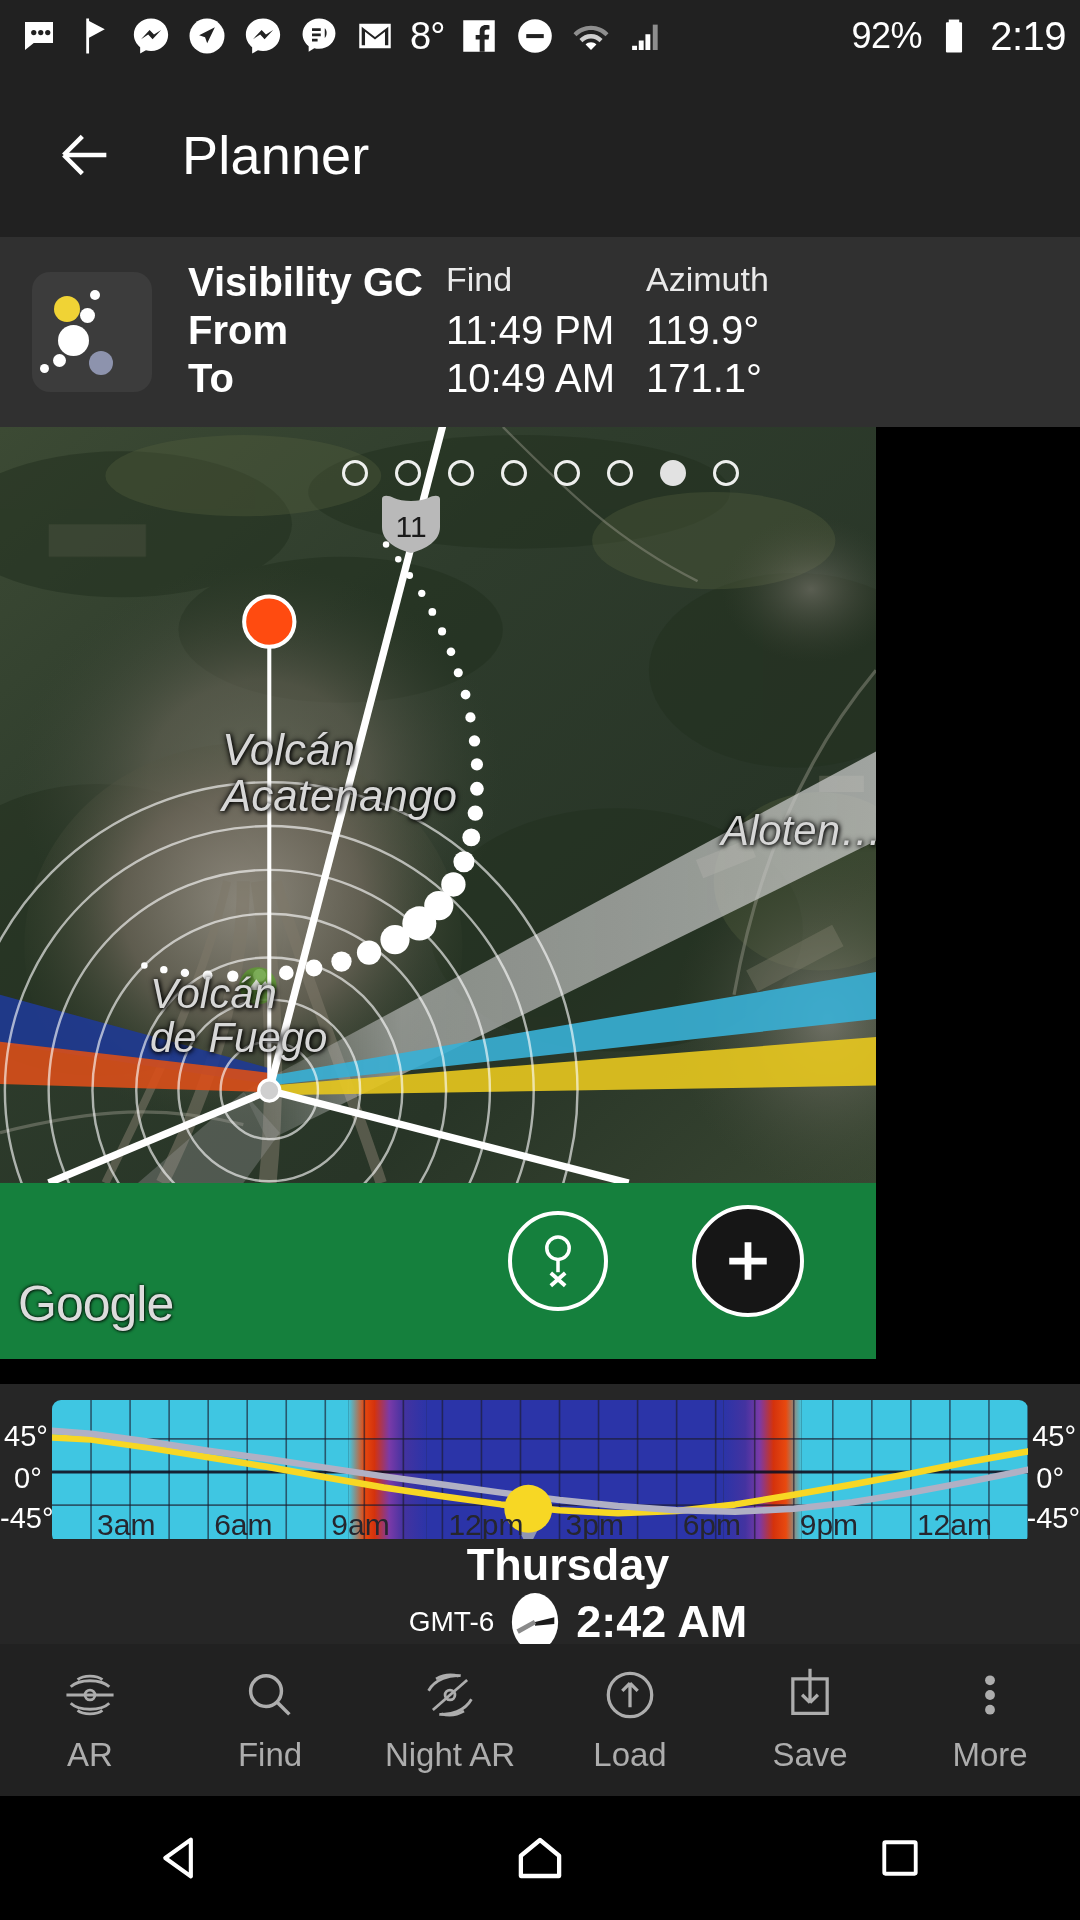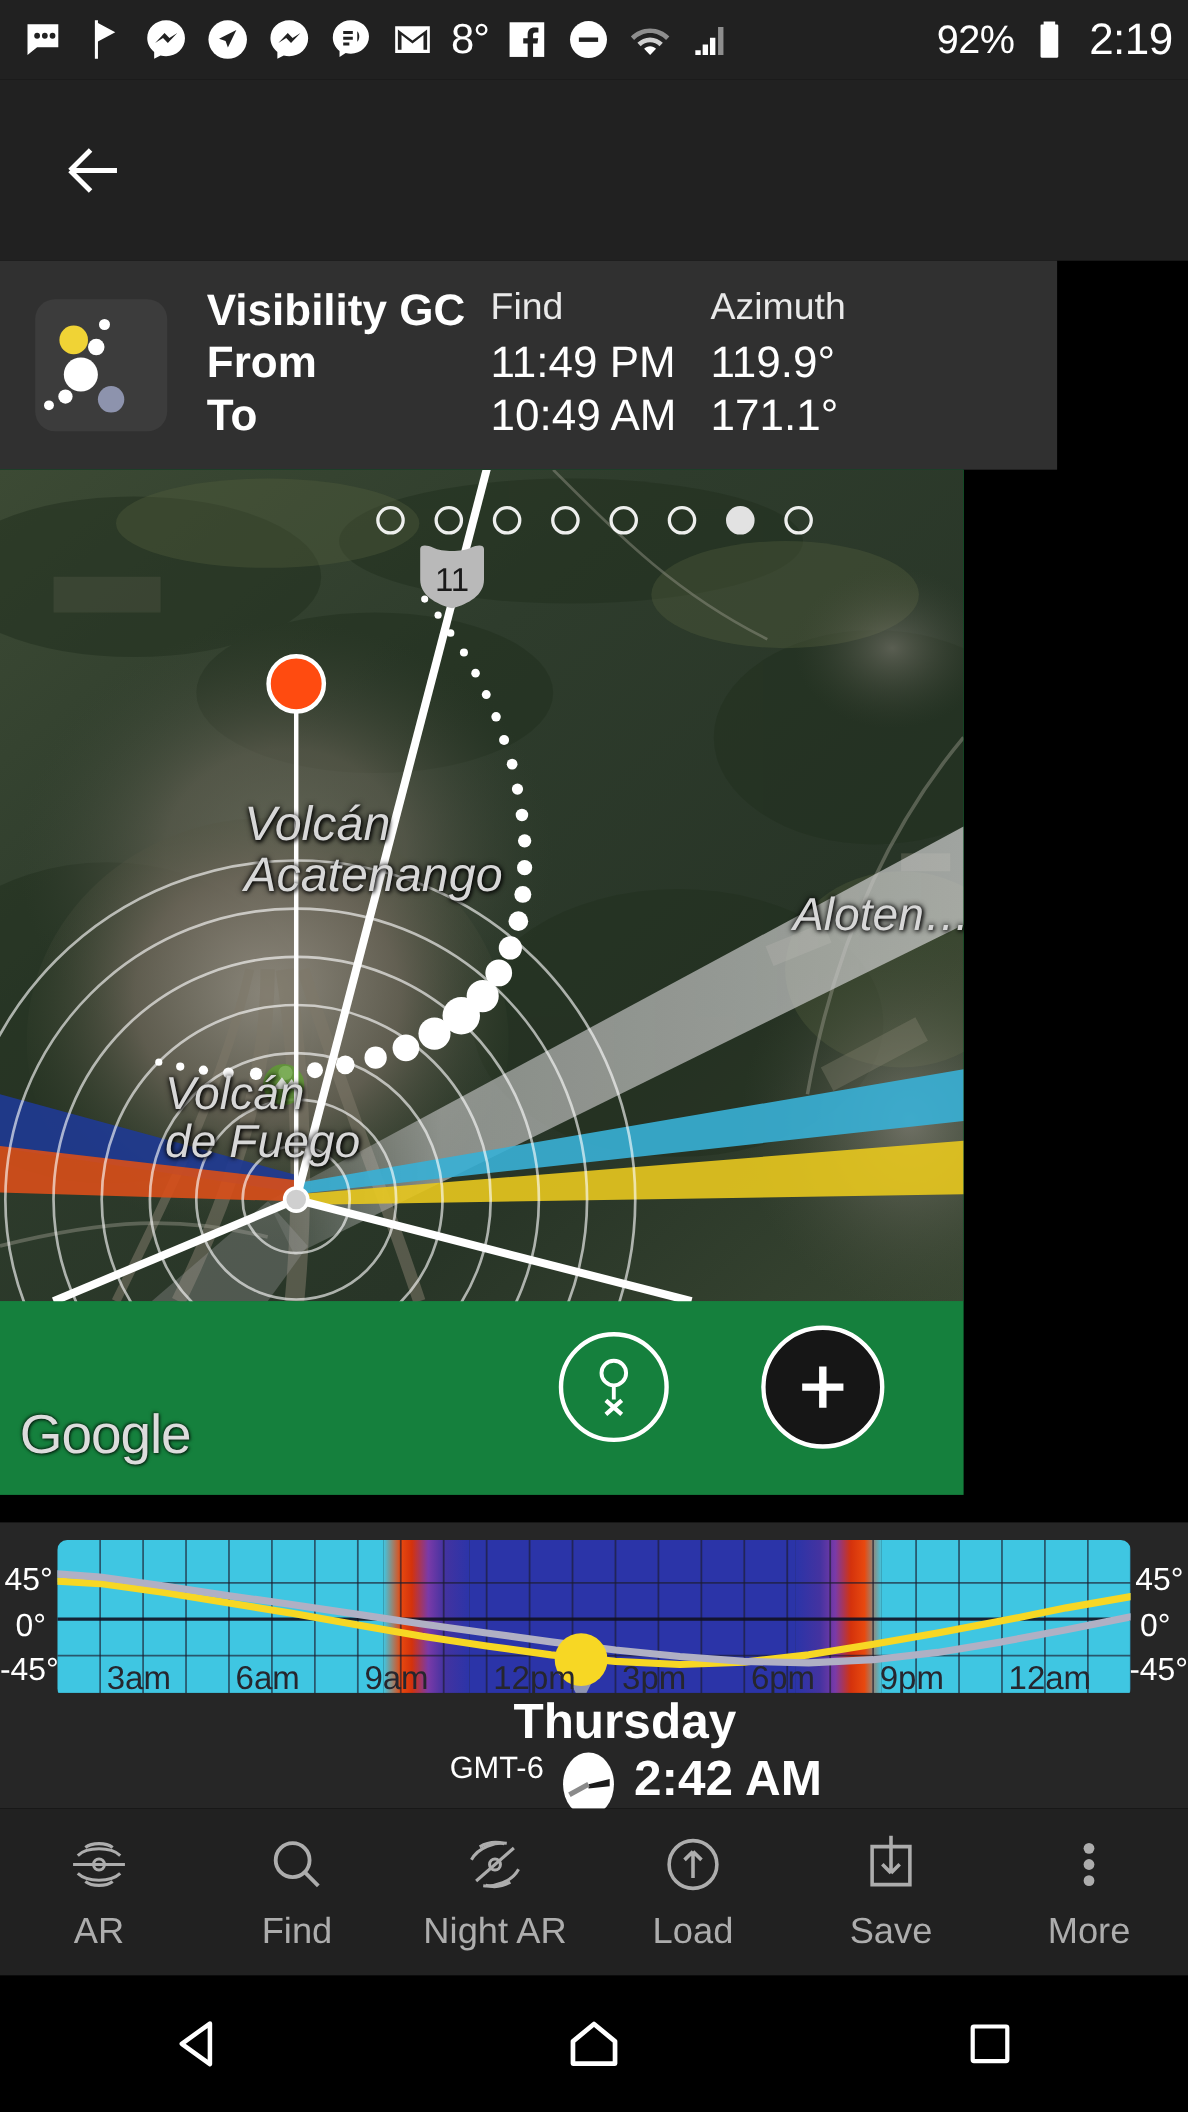--- a/index.html
+++ b/index.html
@@ -29,21 +29,21 @@
   .appbar{
     position:absolute; top:72px; left:0; width:1080px; height:165px;
     background:#212121; display:flex; align-items:center;
   }
   .back-btn{ width:110px; height:110px; margin-left:30px;
              display:flex; align-items:center; justify-content:center; cursor:pointer; }
   .appbar-title{ color:#fff; font-size:54px; font-weight:400; margin-left:42px; letter-spacing:0.2px; }
 
   
   .infopanel{
-    position:absolute; top:237px; left:0; width:961px; height:190px;
+    position:absolute; top:237px; left:0; width:1080px; height:190px;
     background:#303030; display:flex; align-items:center;justify-content:space-between;
   }
   .info-icon{
     width:120px; height:120px; margin-left:32px; border-radius:18px;
     background:#3c3c3c; position:relative; flex:none;
   }
   .info-icon i{ position:absolute; border-radius:50%; display:block; }
   .info-cols{ display:flex; flex:1; padding-left:36px; }
   .info-col{ display:flex; flex-direction:column; }
   .info-col.c1{ width:258px; }
@@ -111,21 +111,21 @@
     position:absolute; left:52px; top:16px; width:976px; height:144px;
     border-radius:9px; overflow:hidden;
   }
 
   
   .daterow{
     position:absolute; top:1539px; left:0; width:1080px; height:105px;
     background:#262626; display:flex; align-items:center;flex-direction:column;
   }
   .dr-day{ color:#fff; font-size:45px; font-weight:700; margin-left:56px; }
-  .dr-mid{ display:flex; align-items:flex-start; margin-left:76px; }
+  .dr-mid{ display:flex; align-items:center; margin-left:76px; }
   .dr-gmt{ color:#fff; font-size:28px; font-weight:400; }
   .dr-clock{ width:54px; height:62px; margin:0 14px; }
   .dr-time{ color:#fff; font-size:45px; font-weight:700; }
   .dr-date{ color:#fff; font-size:41px; font-weight:700; margin-left:auto; margin-right:46px; }
 
   
   .bottomnav{
     position:absolute; top:1644px; left:0; width:1080px; height:152px;
     background:#212121; display:flex; align-items:center;
   }
@@ -205,20 +205,21 @@
     <div class="sb-clock">2:19</div>
   </div>
 </div>
 
 <div class="appbar">
   <div class="back-btn">
     <svg width="64" height="64" viewBox="0 0 24 24">
       <path fill="none" stroke="#fff" stroke-width="1.7" d="M20 12H4m0 0l7-7m-7 7l7 7"></path>
     </svg>
   </div>
+  <div class="appbar-title">Planner</div>
 </div>
 
 <div class="infopanel">
   <div class="info-icon">
     <i style="width:26px;height:26px;left:22px;top:24px;background:#f0d335;"></i>
     <i style="width:10px;height:10px;left:58px;top:18px;background:#fff;"></i>
     <i style="width:15px;height:15px;left:48px;top:36px;background:#fff;"></i>
     <i style="width:31px;height:31px;left:26px;top:53px;background:#fff;"></i>
     <i style="width:13px;height:13px;left:21px;top:82px;background:#fff;"></i>
     <i style="width:9px;height:9px;left:8px;top:92px;background:#fff;"></i>

